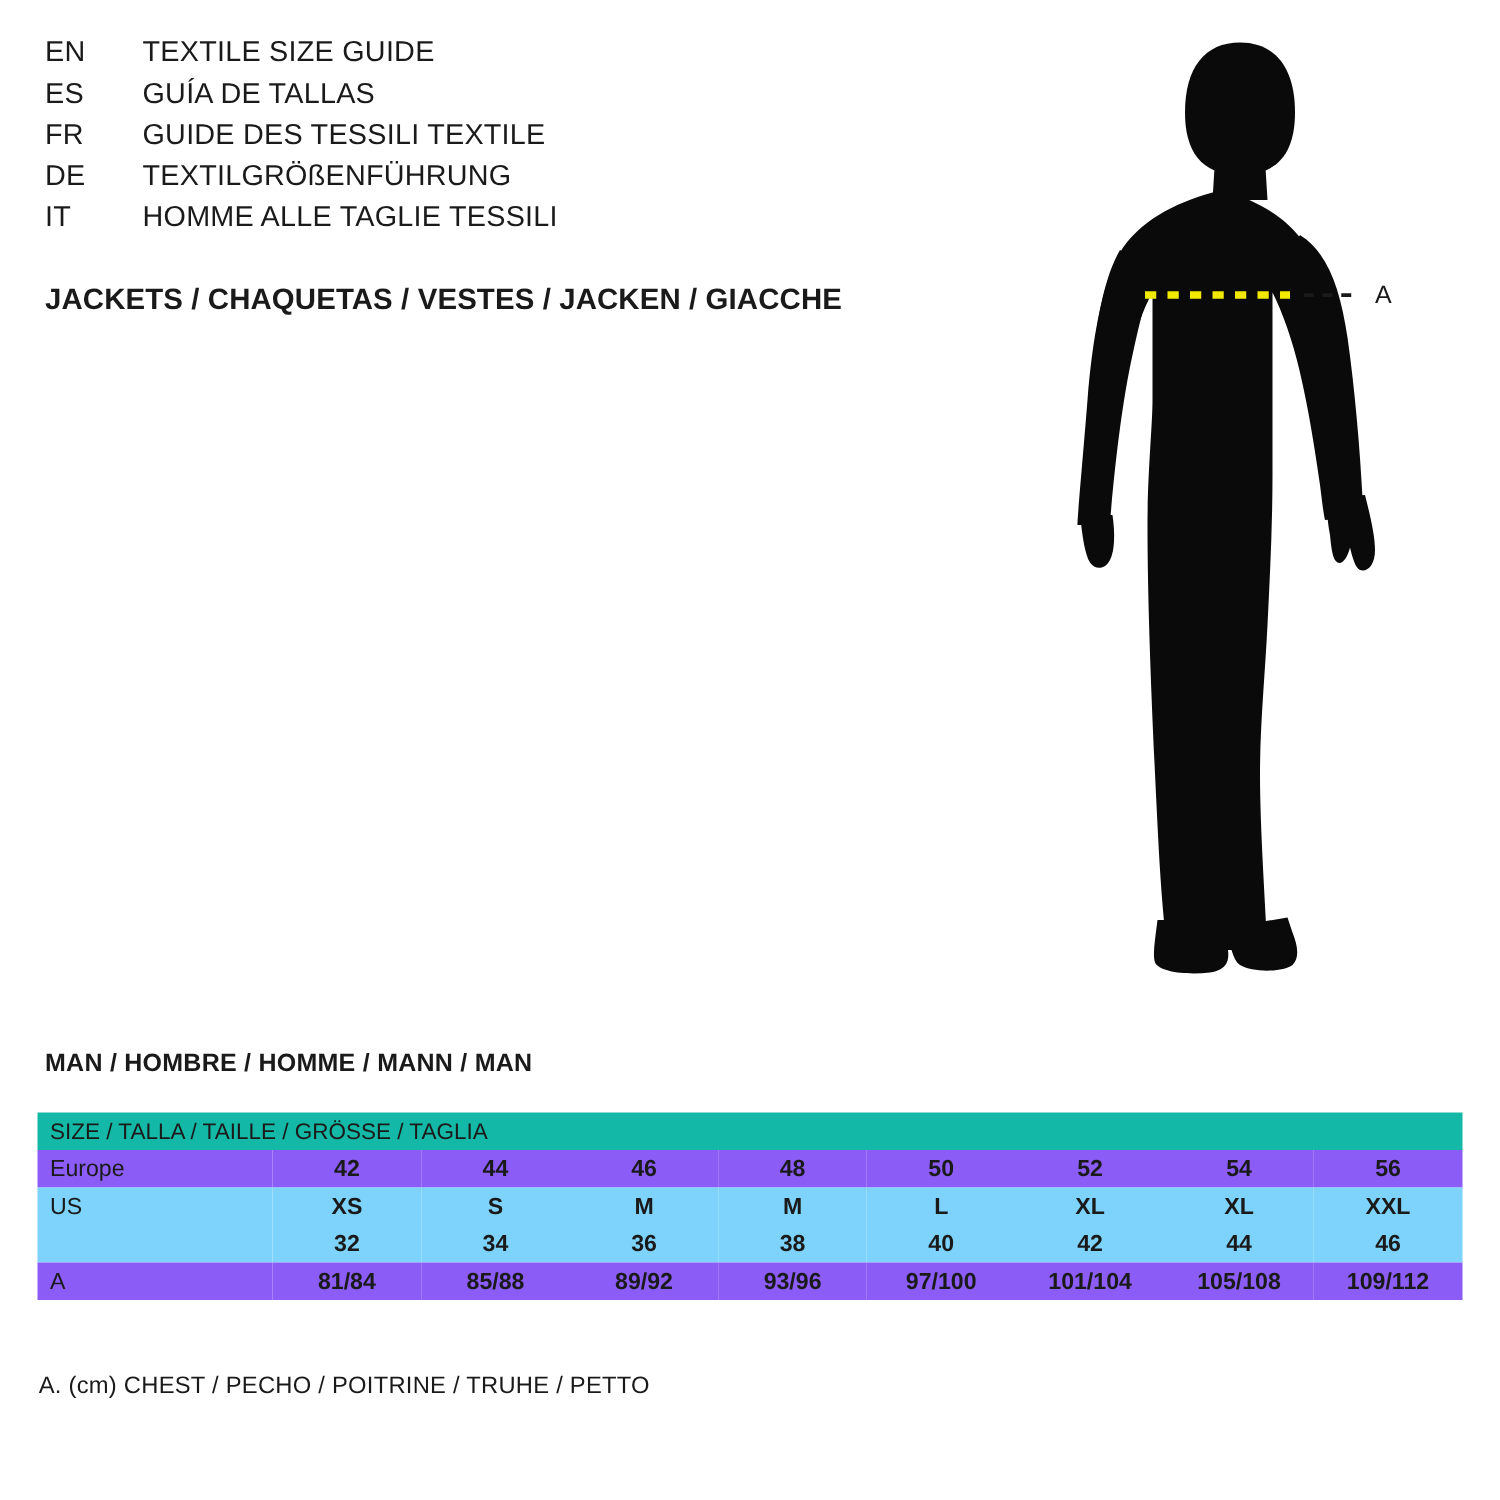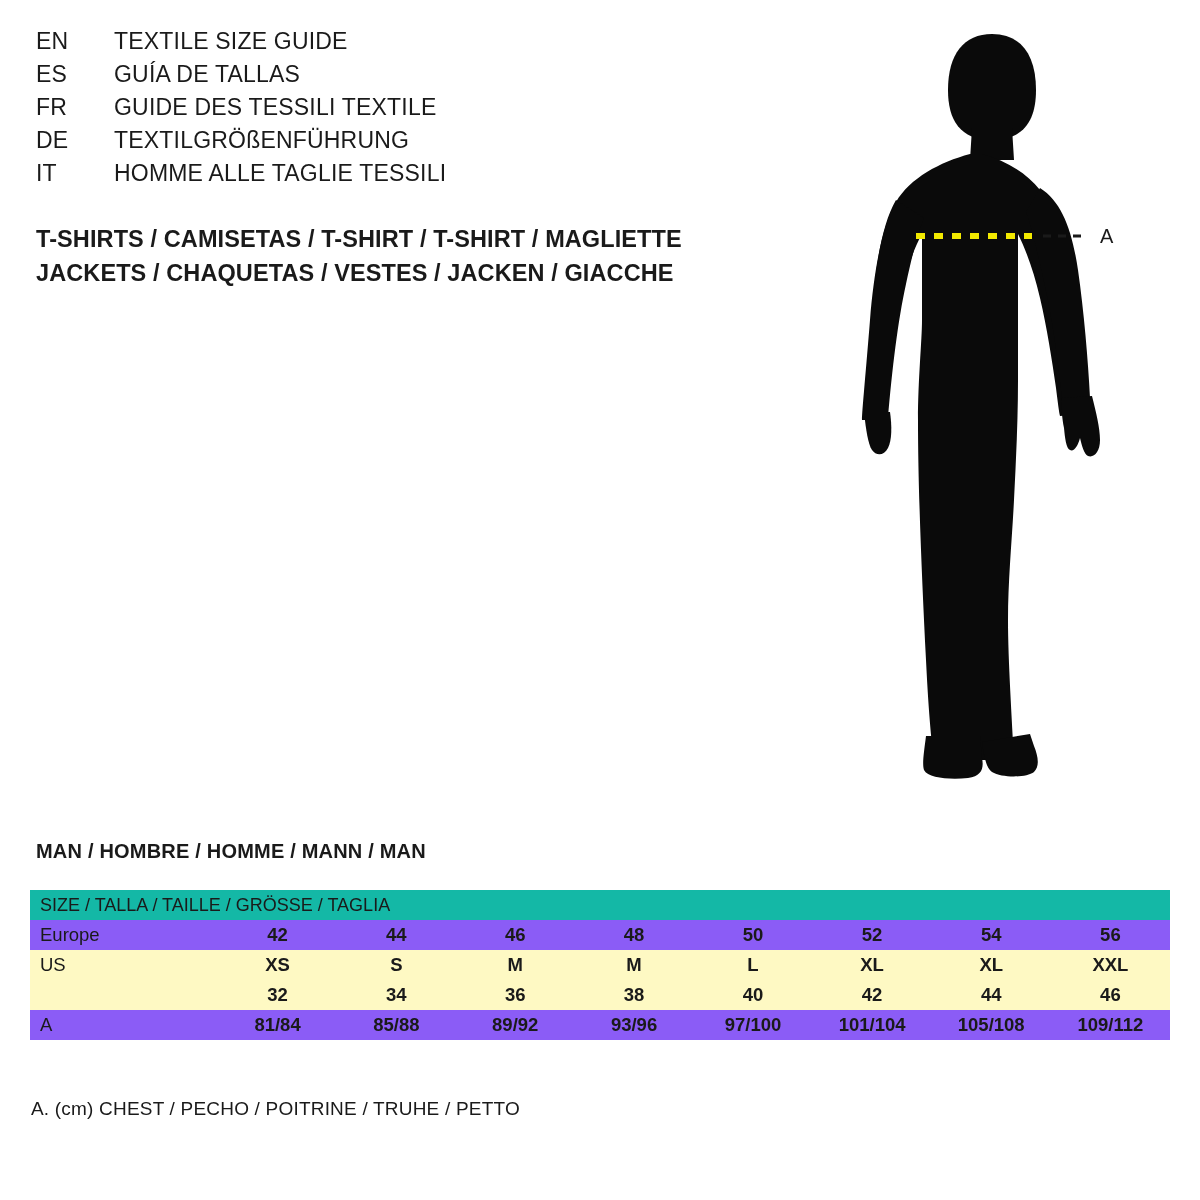--- a/index.html
+++ b/index.html
@@ -89,21 +89,21 @@
   table.size-table td {
     padding: 0;
     height: 30px;
     vertical-align: middle;
   }
   .row-head td {
     background: #14b8a6;
     font-size: 18px;
     height: 32px;
   }
-  .row-shade td { background: #fef9c3; margin-top: 32px; }
+  .row-shade td { background: #7dd3fc; margin-top: 32px; }
   .row-light td { background: #8b5cf6; margin-top: 48px; }
   .cell-label {
     width: 180px;
     padding-left: 10px !important;
     text-align: left;
   }
   .cell-val {
     text-align: center;
     width: 120px;
     font-weight: bold;
@@ -145,21 +145,20 @@
       <span class="lang-code">DE</span>
       <span class="lang-text">TEXTILGRÖßENFÜHRUNG</span>
     </div>
     <div class="lang-row">
       <span class="lang-code">IT</span>
       <span class="lang-text">HOMME ALLE TAGLIE TESSILI</span>
     </div>
   </div>
 
   <div class="cat-block">
-    <div class="cat-line">T-SHIRTS / CAMISETAS / T-SHIRT / T-SHIRT / MAGLIETTE</div>
     <div class="cat-line">JACKETS / CHAQUETAS / VESTES / JACKEN / GIACCHE</div>
   </div>
 
   <div class="figure">
     <svg width="390" height="780" viewBox="0 0 390 780" xmlns="http://www.w3.org/2000/svg">
       <g>
 
         <path fill="#0a0a0a" d="M148,70 C148,34 164,14 192,14 C220,14 236,34 236,70 C236,100 224,120 192,120 C160,120 148,100 148,70 Z"></path>
 
         <path fill="#0a0a0a" d="M172,108 L212,108 L214,140 L170,140 Z"></path>

